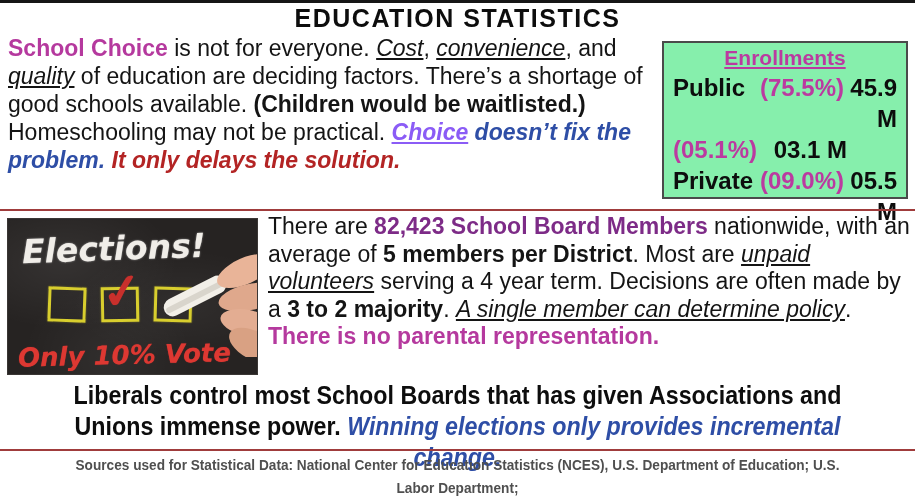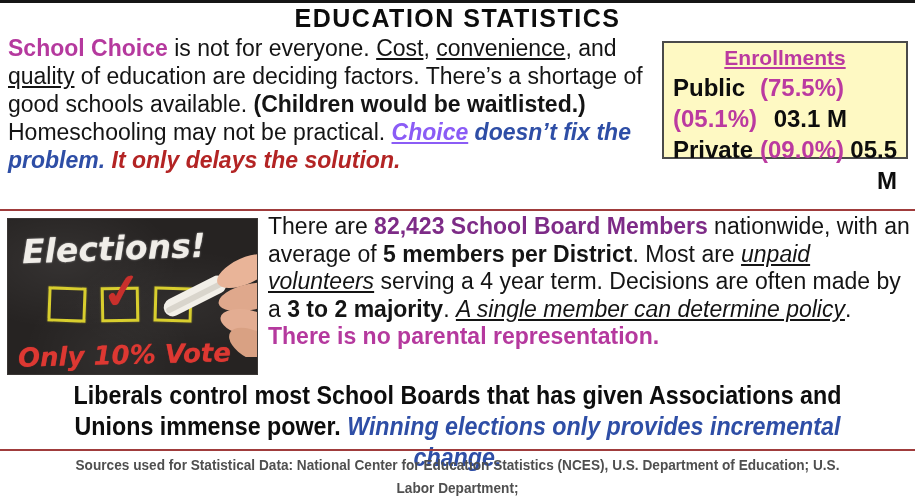--- a/index.html
+++ b/index.html
@@ -12,31 +12,31 @@
   .title{
     position:absolute;top:1px;left:0;right:0;text-align:center;
     font-size:25px;font-weight:bold;letter-spacing:1.5px;color:#0d0d0d;
   }
   
   .intro{
     position:absolute;left:8px;top:31px;width:650px;
     font-size:23px;line-height:28px;color:#141414;
   }
   .seg-magenta{color:#b5399e;font-weight:bold;}
-  .seg-underline{text-decoration:underline;}
+  .seg-underline{text-decoration:underline;font-style:italic;}
   .seg-bold{font-weight:bold;}
   .seg-blue-italic{color:#2e4ea6;font-weight:bold;font-style:italic;}
   .seg-blue-italic-u{color:#8b5cf6;font-weight:bold;font-style:italic;text-decoration:underline;}
   .seg-red-italic{color:#b32424;font-weight:bold;font-style:italic;}
   .seg-italic-u{font-style:italic;text-decoration:underline;}
   .seg-purple{color:#7d2b87;font-weight:bold;}
   
   .enroll-box{
-    position:absolute;left:662px;top:38px;width:246px;height:118px;box-sizing:border-box;
-    background:#fef9c3;border:2px solid #4a4a4a;padding:3px 9px 12px 9px;
+    position:absolute;left:662px;top:38px;width:246px;height:158px;box-sizing:border-box;
+    background:#86efac;border:2px solid #4a4a4a;padding:3px 9px 12px 9px;
   }
   .enroll-title{
     text-align:center;font-size:21px;font-weight:bold;color:#bb3aa0;
     text-decoration:underline;margin-bottom:2px;
   }
   .enroll-row{
     display:grid;grid-template-columns:84px 90px 1fr;align-items:baseline;
     font-size:24px;font-weight:bold;line-height:31px;
   }
   .enroll-label{color:#0d0d0d;text-align:left;}
@@ -110,20 +110,21 @@
 
   <div class="title">EDUCATION STATISTICS</div>
 
   <div class="intro"><span class="seg-magenta">School Choice</span><span> is not for everyone. </span><span class="seg-underline">Cost</span><span>, </span><span class="seg-underline">convenience</span><span>, and </span><span class="seg-underline">quality</span><span> of education are deciding factors. There’s a shortage of good schools available. </span><span class="seg-bold">(Children would be waitlisted.)</span><span> Homeschooling may not be practical. </span><span class="seg-blue-italic-u">Choice</span><span class="seg-blue-italic"> doesn’t fix the problem. </span><span class="seg-red-italic">It only delays the solution.</span></div>
 
   <div class="enroll-box">
     <div class="enroll-title">Enrollments</div>
     <div class="enroll-row">
       <span class="enroll-label">Public</span>
       <span class="enroll-pct">(75.5%)</span>
+      <span class="enroll-value">45.9 M</span>
     </div>
     <div class="enroll-row">
       <span class="enroll-pct">(05.1%)</span>
       <span class="enroll-value">03.1 M</span>
     </div>
     <div class="enroll-row">
       <span class="enroll-label">Private</span>
       <span class="enroll-pct">(09.0%)</span>
       <span class="enroll-value">05.5 M</span>
     </div>

